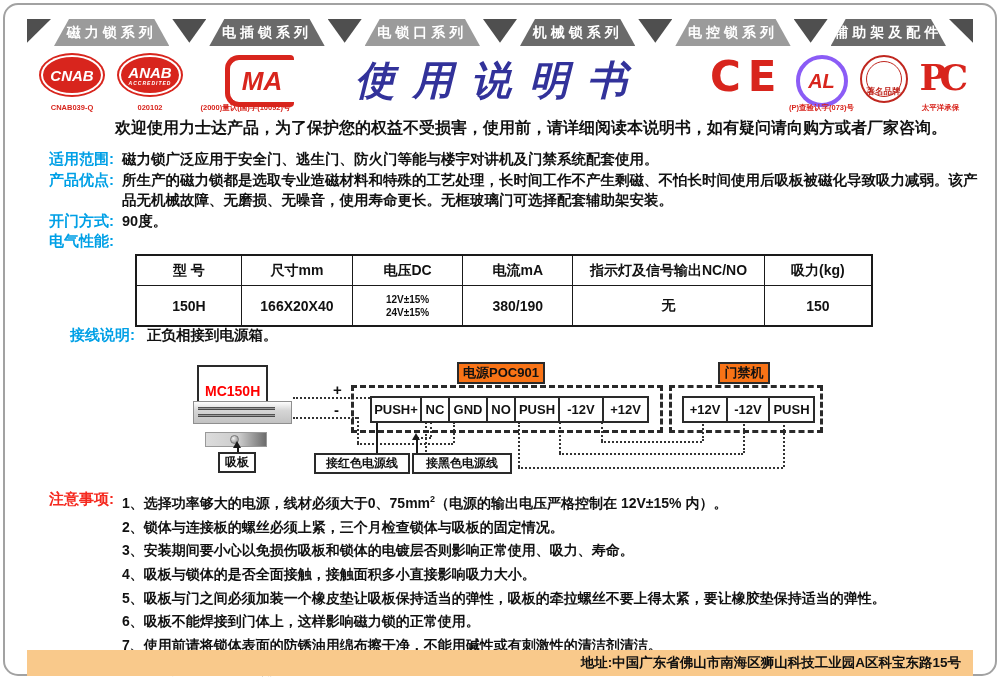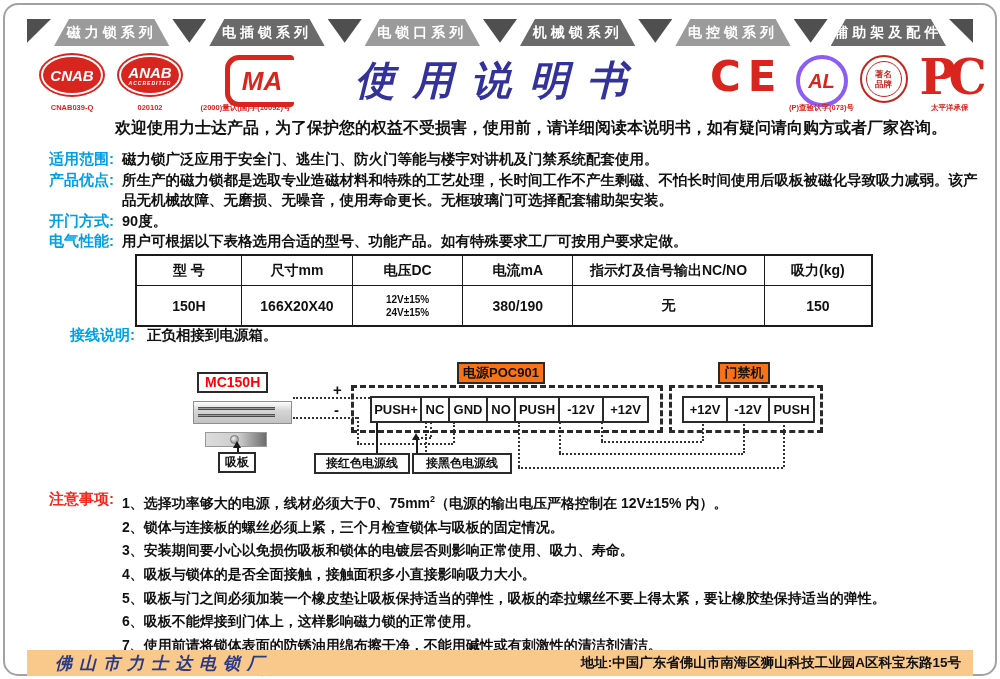--- a/index.html
+++ b/index.html
@@ -37,23 +37,23 @@
   .cert-cap{position:absolute;top:48px;left:50%;transform:translateX(-50%);
     white-space:nowrap;color:#d8251d;font-size:7.5px;font-weight:bold;}
   .ce{color:#d8251d;font-weight:bold;font-size:42px;letter-spacing:7px;line-height:44px;
     font-family:"DejaVu Sans",sans-serif;}
   .cal{width:44px;height:44px;border:4px solid #8b5cf6;border-radius:50%;
     display:flex;align-items:center;justify-content:center;color:#d8251d;
     font-weight:bold;font-style:italic;font-size:20px;}
   .seal{width:44px;height:44px;border:2px solid #c0271f;border-radius:50%;
     display:flex;align-items:center;justify-content:center;}
   .seal-inner{width:34px;height:34px;border:1px solid #c0271f;border-radius:50%;
-    display:flex;flex-direction:column;align-items:center;justify-content:center;
+    display:flex;flex-direction:row;align-items:flex-end;justify-content:center;
     color:#c0271f;font-size:8.5px;font-weight:bold;line-height:10px;}
-  .pacific{color:#d8251d;font-weight:bold;font-size:48px;letter-spacing:-7px;line-height:44px;
+  .pacific{color:#d8251d;font-weight:bold;font-size:36px;letter-spacing:-7px;line-height:44px;
     font-family:"DejaVu Serif",serif;}
   .doc-title{position:absolute;left:50%;top:48px;transform:translateX(-50%);
     font-family:"DejaVu Serif",serif;font-weight:bold;font-style:italic;
     font-size:40px;color:#32329a;letter-spacing:18px;white-space:nowrap;}
 
   
   .welcome{position:absolute;left:70px;width:906px;top:112px;
     font-size:16px;font-weight:bold;color:#111;text-indent:2.5em;line-height:1.35;}
   .sections{position:absolute;left:44px;top:144px;width:932px;}
   .sec{position:relative;padding-left:73px;font-size:14.5px;font-weight:bold;
@@ -73,22 +73,22 @@
   .wire-sec{position:absolute;left:44px;top:321px;font-size:14.5px;font-weight:bold;color:#111;margin-left:21px;}
   .wire-sec .sec-label{position:static;margin-right:8px;}
   .dash-box{position:absolute;border:3px dashed #2a2a2a;background:transparent;}
   .box-label{position:absolute;border:2px solid #2a2a2a;background:#f97316;
     font-size:13px;font-weight:bold;text-align:center;line-height:17px;color:#111;z-index:3;}
   .strip{position:absolute;display:flex;border:2px solid #2a2a2a;background:#fff;z-index:2;}
   .strip .cell{border-right:2px solid #2a2a2a;display:flex;align-items:center;
     justify-content:center;font-size:13px;font-weight:bold;color:#111;height:23px;}
   .strip .cell:last-child{border-right:none;}
   .mc-label{position:absolute;left:192px;top:360px;border:2px solid #2a2a2a;
-    padding:0 6px;height:17px;line-height:17px;color:#ff0000;font-weight:bold;
-    font-size:14px;background:#fff;margin-top:7px;}
+    padding:16px 6px;height:17px;line-height:17px;color:#ff0000;font-weight:bold;
+    font-size:14px;background:#fff;}
   .lock-body{position:absolute;left:188px;top:396px;width:97px;height:21px;
     background:linear-gradient(180deg,#fdfdfd 0%,#d6d6d6 40%,#c2c2c2 100%);
     border:1px solid #8f8f8f;}
   .lock-stripe{position:absolute;left:4px;right:16px;height:3px;
     background:linear-gradient(180deg,#2f2f2f,#9a9a9a,#1f1f1f);}
   .armature{position:absolute;left:200px;top:427px;width:60px;height:13px;
     background:linear-gradient(90deg,#dcdcdc 0%,#cccccc 55%,#6c6c6c 100%);
     border:1px solid #999;}
   .screw{position:absolute;left:24px;top:2px;width:7px;height:7px;border-radius:50%;
     background:radial-gradient(circle at 35% 35%,#f2f2f2,#7a7a7a);border:1px solid #777;}
@@ -194,21 +194,20 @@
     <div class="sec">
       <span class="sec-label">产品优点:</span>
       <span>所生产的磁力锁都是选取专业造磁材料和特殊的工艺处理，长时间工作不产生剩磁、不怕长时间使用后吸板被磁化导致吸力减弱。该产品无机械故障、无磨损、无噪音，使用寿命更长。无框玻璃门可选择配套辅助架安装。</span>
     </div>
     <div class="sec">
       <span class="sec-label">开门方式:</span>
       <span>90度。</span>
     </div>
     <div class="sec">
       <span class="sec-label">电气性能:</span>
-      <span>用户可根据以下表格选用合适的型号、功能产品。如有特殊要求工厂可按用户要求定做。</span>
     </div>
   </div>
 
   <table class="spec">
     <tbody>
         <tr>
       <th style="width:105px">型 号</th>
       <th style="width:110px">尺寸mm</th>
       <th style="width:110px">电压DC</th>
       <th style="width:110px">电流mA</th>
@@ -304,17 +303,16 @@
     <div class="note-line"><span>2、锁体与连接板的螺丝必须上紧，三个月检查锁体与吸板的固定情况。</span><sup></sup><span></span></div>
     <div class="note-line"><span>3、安装期间要小心以免损伤吸板和锁体的电镀层否则影响正常使用、吸力、寿命。</span><sup></sup><span></span></div>
     <div class="note-line"><span>4、吸板与锁体的是否全面接触，接触面积多小直接影响吸力大小。</span><sup></sup><span></span></div>
     <div class="note-line"><span>5、吸板与门之间必须加装一个橡皮垫让吸板保持适当的弹性，吸板的牵拉螺丝不要上得太紧，要让橡胶垫保持适当的弹性。</span><sup></sup><span></span></div>
     <div class="note-line"><span>6、吸板不能焊接到门体上，这样影响磁力锁的正常使用。</span><sup></sup><span></span></div>
     <div class="note-line"><span>7、使用前请将锁体表面的防锈油用绵布擦干净，不能用碱性或有刺激性的清洁剂清洁。</span><sup></sup><span></span></div>
     <div class="note-line"><span>8、本厂产品出厂时的额定电压为DC12V。</span><sup></sup><span></span></div>
   </div>
 
   <div class="footer">
-    <span class="company">佛山市力士达电锁厂</span>
     <span class="address">地址:中国广东省佛山市南海区狮山科技工业园A区科宝东路15号</span>
   </div>
 
 </div>
 
 </body></html>

